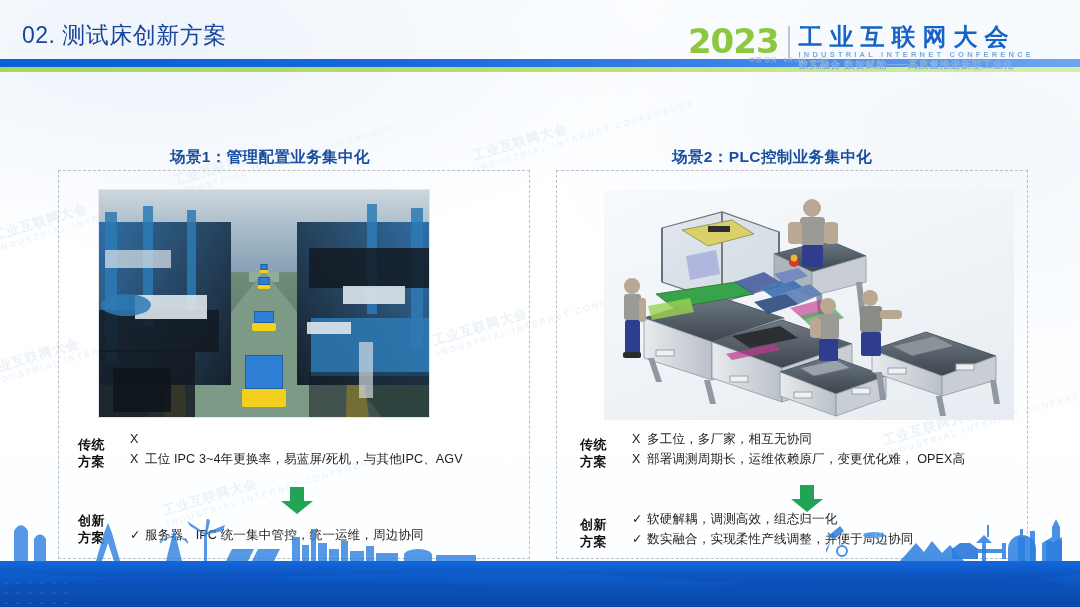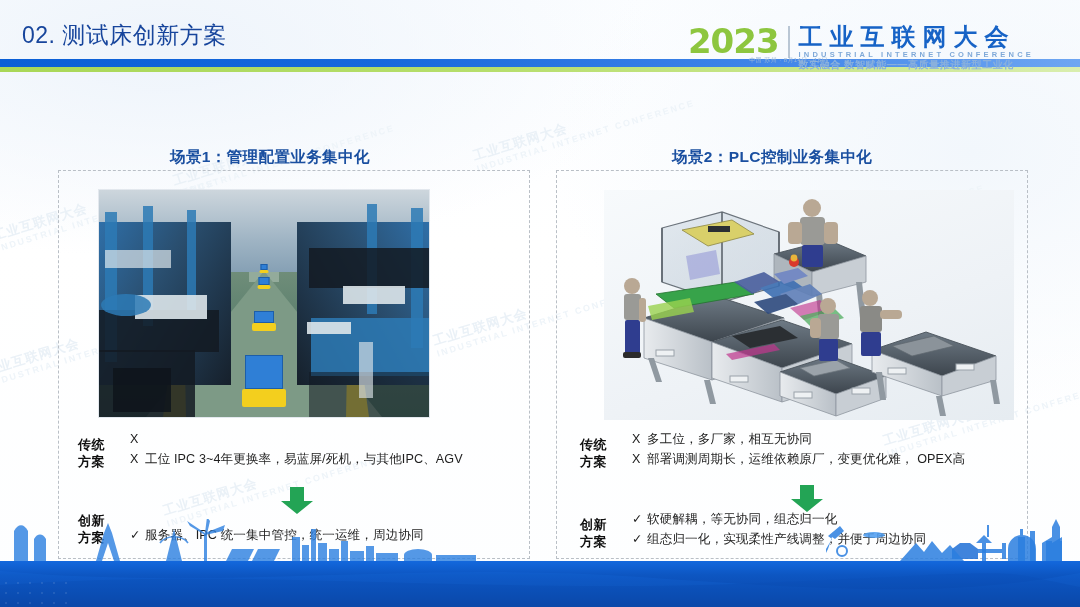--- a/index.html
+++ b/index.html
@@ -469,25 +469,25 @@
   </div>
 
   <div class="blk" id="right-inno">
     <div class="blk-label">
       <div>创新</div>
       <div>方案</div>
     </div>
     <div class="blk-list">
       <div class="blk-line">
         <span class="mk ok">✓</span>
-        <span class="blk-text">软硬解耦，等无协同，组态归一化</span>
+        <span class="blk-text">软硬解耦，调测高效，组态归一化</span>
       </div>
       <div class="blk-line">
         <span class="mk ok">✓</span>
-        <span class="blk-text">组态归一化，实现柔性产线调整，并便于周边协同</span>
+        <span class="blk-text">数实融合，实现柔性产线调整，并便于周边协同</span>
       </div>
     </div>
   </div>
 
   <svg class="skyline" viewBox="0 0 1080 42" preserveAspectRatio="none">
     <g fill="#2b7fe0" opacity=".85">
 
       <path d="M826 34 l0-4 6-10 -4-3 12-10 4 5 -9 8 -3-2 -4 12z"></path>
       <circle cx="842" cy="32" r="5" fill="none" stroke="#2b7fe0" stroke-width="2"></circle>
       <ellipse cx="874" cy="16" rx="11" ry="3" fill="#4a9bf0"></ellipse>

